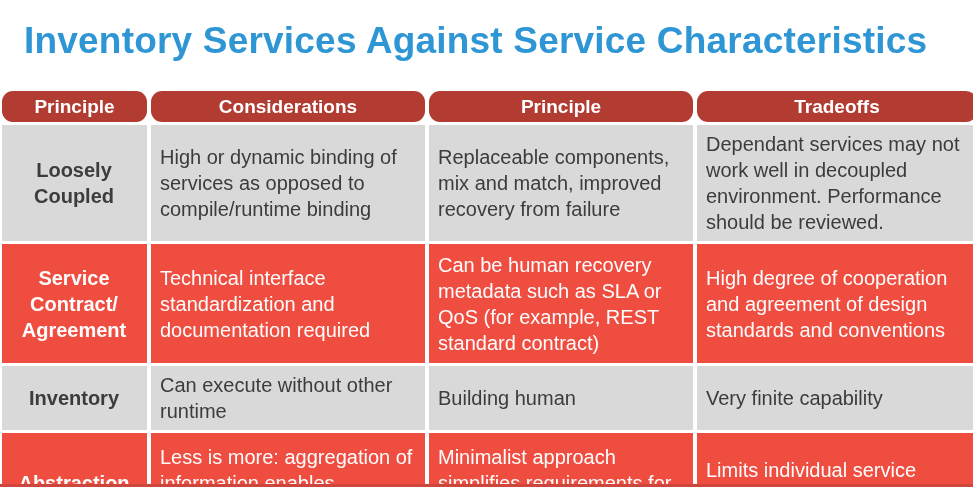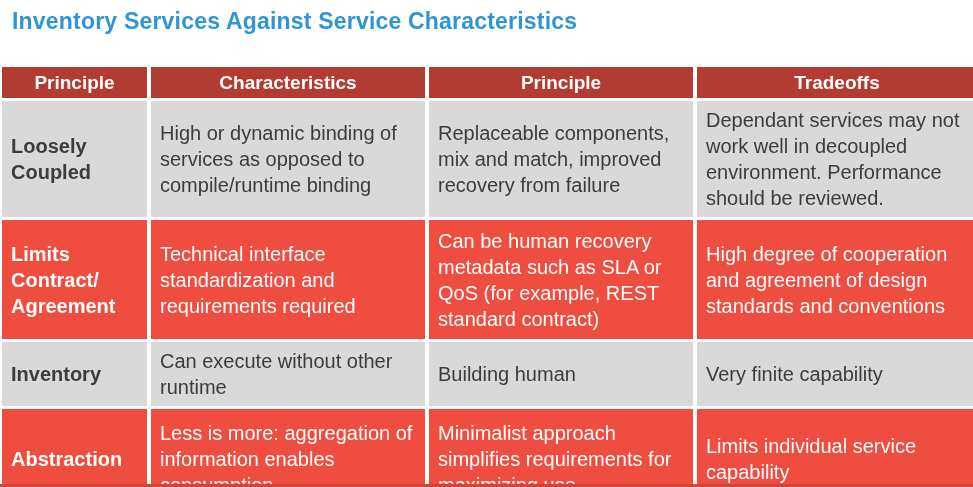--- a/index.html
+++ b/index.html
@@ -20,24 +20,24 @@
     font-family: "Liberation Sans", sans-serif;
   }
   .page {
     position: relative;
     width: 973px;
     height: 487px;
     overflow: hidden;
     background: var(--page-bg);
   }
   .page-title {
-    margin: 4px;
+    margin: 16px;
     height: 56px;
     padding: 4px 0 0 8px;
-    font-size: 23px;
+    font-size: 37px;
     font-weight: 700;
     color: var(--title-blue);
     letter-spacing: 0.2px;
   }
   table.char-table {
     border-collapse: separate;
     border-spacing: 4px 3px;
     table-layout: fixed;
     width: 977px;
     margin-left: -2px;
@@ -48,29 +48,30 @@
   col.c4 { width: 280px; }
   thead th {
     background: var(--header-red);
     color: #ffffff;
     font-size: 19px;
     font-weight: 700;
     height: 31px;
     text-align: center;
     vertical-align: middle;
     padding: 0 4px;
+    border-radius: 11px;
   }
   tbody th, tbody td {
     vertical-align: middle;
     font-size: 20px;
     line-height: 26px;
     padding: 6px 10px 6px 9px;
     text-align: left;
   }
-  tbody th { font-weight: 700; }
+  tbody th { font-weight: 700; text-align: center; }
   tr.gray > th, tr.gray > td { background: var(--row-gray); color: var(--dark-text); }
   tr.red  > th, tr.red  > td { background: var(--row-red);  color: var(--light-text); }
   tr.h-r1 { height: 114px; }
   tr.h-r2 { height: 119px; }
   tr.h-r3 { height: 61px; }
   tr.h-r4 { height: 100px; }
   .bottom-edge {
     position: absolute;
     left: 0; right: 0; bottom: 0;
     height: 3px;
@@ -87,35 +88,35 @@
   <table class="char-table">
     <colgroup>
       <col class="c1">
         <col class="c2">
         <col class="c3">
         <col class="c4">
     </colgroup>
     <thead>
       <tr>
         <th>Principle</th>
-        <th>Characteristics</th>
+        <th>Considerations</th>
         <th>Principle</th>
         <th>Tradeoffs</th>
       </tr>
     </thead>
     <tbody>
       <tr class="gray h-r1">
         <th>Loosely Coupled</th>
         <td>High or dynamic binding of services as opposed to compile/runtime binding</td>
         <td>Replaceable components, mix and match, improved recovery from failure</td>
         <td>Dependant services may not work well in decoupled environment. Performance should be reviewed.</td>
       </tr>
       <tr class="red h-r2">
-        <th>Limits Contract/ Agreement</th>
-        <td>Technical interface standardization and requirements required</td>
+        <th>Service Contract/ Agreement</th>
+        <td>Technical interface standardization and documentation required</td>
         <td>Can be human recovery metadata such as SLA or QoS (for example, REST standard contract)</td>
         <td>High degree of cooperation and agreement of design standards and conventions</td>
       </tr>
       <tr class="gray h-r3">
         <th>Inventory</th>
         <td>Can execute without other runtime</td>
         <td>Building human</td>
         <td>Very finite capability</td>
       </tr>
       <tr class="red h-r4">

